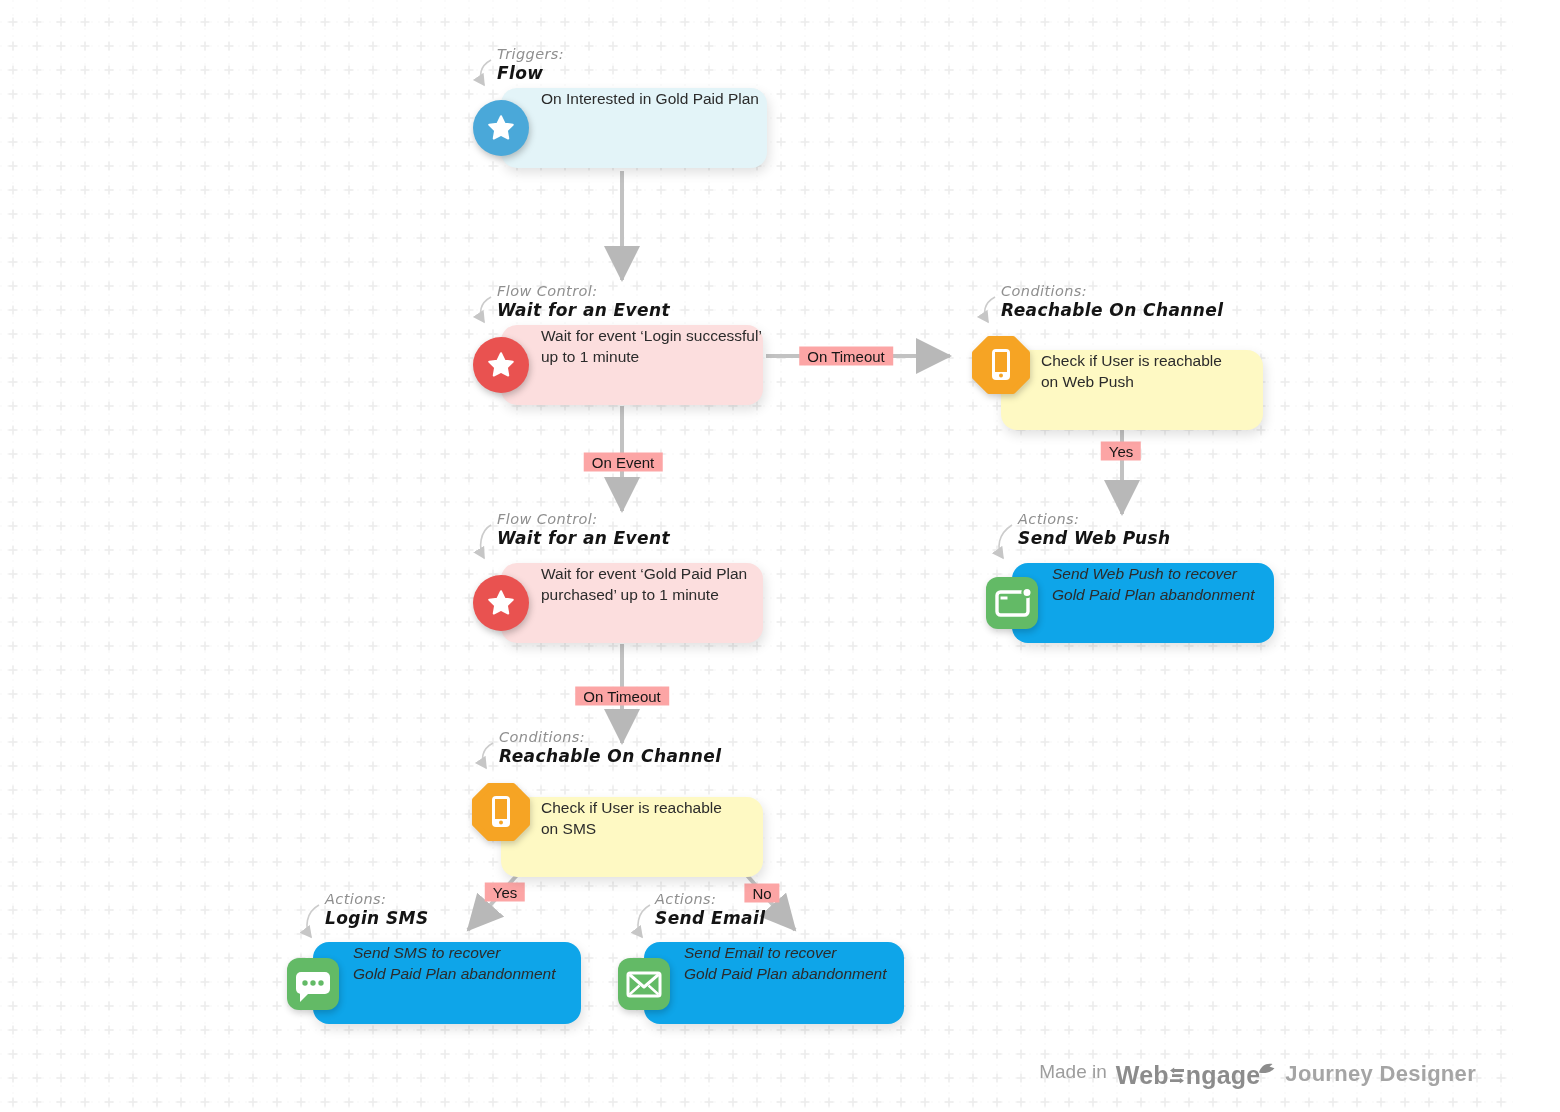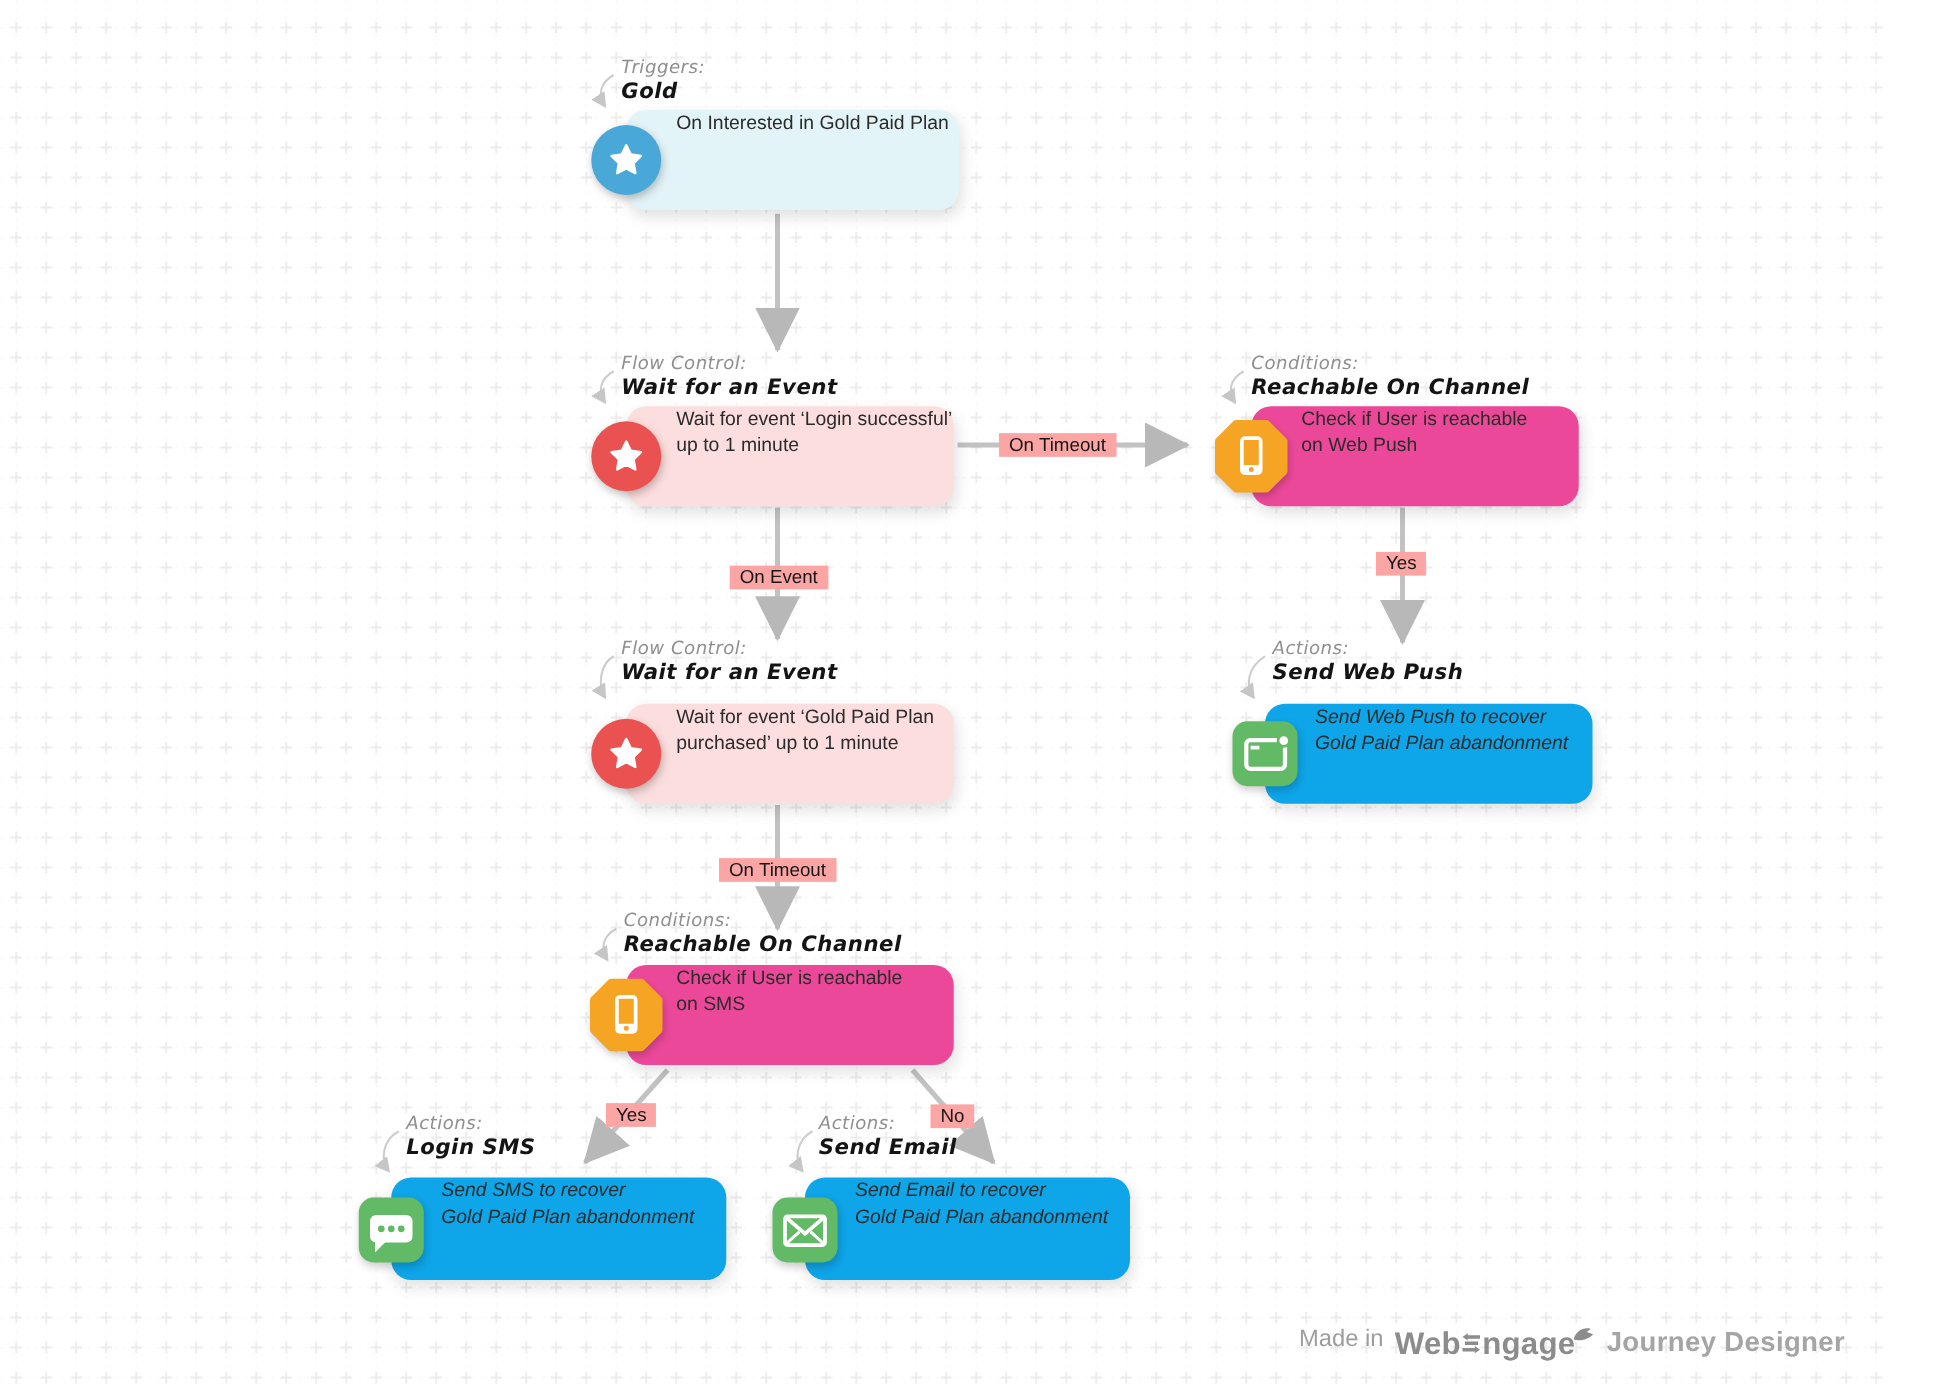--- a/index.html
+++ b/index.html
@@ -5,21 +5,21 @@
   html,body{margin:0;padding:0;background:#fff;}
   .canvas{position:relative;width:1513px;height:1112px;background:#ffffff;overflow:hidden;
           font-family:"Liberation Sans",sans-serif;}
   svg.gridlayer{position:absolute;left:0;top:0;z-index:0;}
   svg.overlay{position:absolute;left:0;top:0;z-index:1;}
 
   .node-box{position:absolute;border-radius:16px;z-index:3;display:flex;align-items:flex-start;
             box-shadow:2px 5px 12px rgba(0,0,0,0.12);}
   .trigger-box{background:#e3f4f8;}
   .wait-box{background:#fcdede;}
-  .cond-box{background:#ec4899;}
+  .cond-box{background:#fef9c3;margin-top:25px;}
   .action-box{background:#0ea5e9;font-style:italic;}
   .node-text{padding-left:40px;font-size:15.5px;line-height:21px;color:#2b2b2b;}
 
   .icon-circle{position:absolute;width:56px;height:56px;border-radius:50%;z-index:4;
                display:flex;align-items:center;justify-content:center;
                box-shadow:1px 3px 7px rgba(0,0,0,0.25);}
   .blue{background:#4aa8d9;}
   .red{background:#e95250;}
   .icon-square{position:absolute;width:52px;height:52px;border-radius:12px;z-index:4;
                background:#63ba66;display:flex;align-items:center;justify-content:center;
@@ -77,21 +77,21 @@
       <path d="M1012 525 C998 534 996 548 1003 558" marker-end="url(#ahs)"></path>
       <path d="M491 525 C480 531 478 548 484 558" marker-end="url(#ahs)"></path>
       <path d="M493 743 C482 749 480 759 486 768" marker-end="url(#ahs)"></path>
       <path d="M319 905 C306 912 304 928 311 937" marker-end="url(#ahs)"></path>
       <path d="M650 905 C637 912 635 928 642 937" marker-end="url(#ahs)"></path>
     </g>
   </svg>
 
   <div class="hand-label" style="left:497px;top:46px">
     <div class="hand-cat">Triggers:</div>
-    <div class="hand-type">Gold</div>
+    <div class="hand-type">Flow</div>
   </div>
   <div class="hand-label" style="left:497px;top:283px">
     <div class="hand-cat">Flow Control:</div>
     <div class="hand-type">Wait for an Event</div>
   </div>
   <div class="hand-label" style="left:1001px;top:283px">
     <div class="hand-cat">Conditions:</div>
     <div class="hand-type">Reachable On Channel</div>
   </div>
   <div class="hand-label" style="left:1018px;top:511px">

